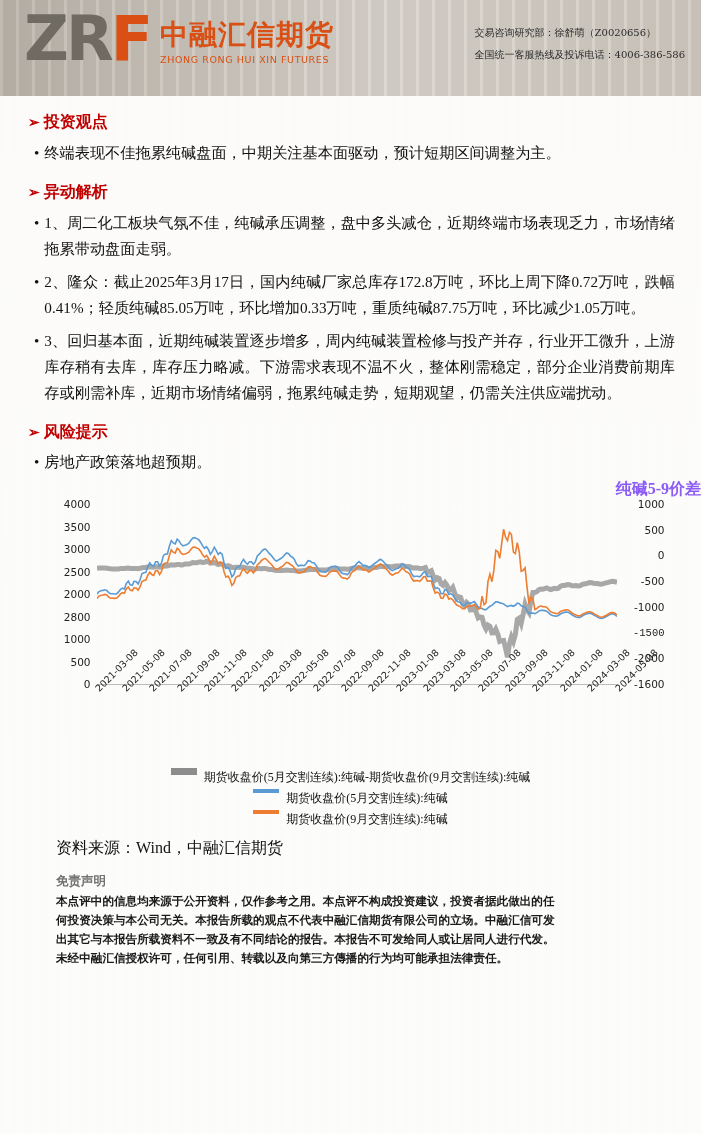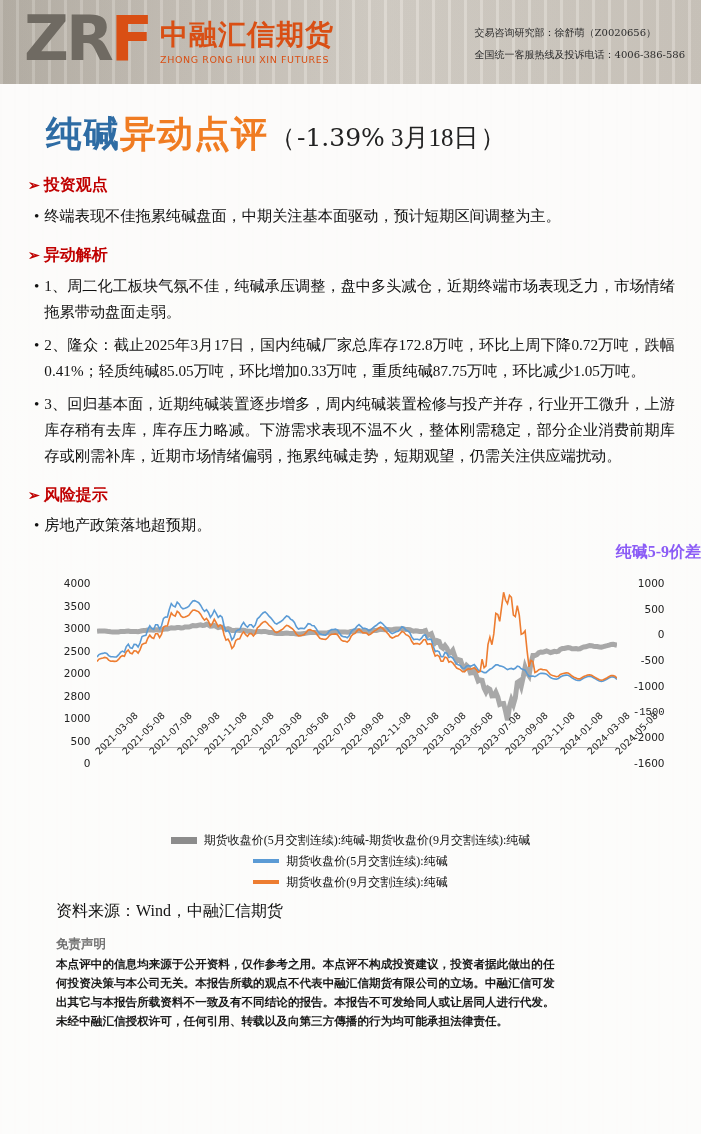--- a/index.html
+++ b/index.html
@@ -18,21 +18,21 @@
       linear-gradient(180deg,rgba(255,255,255,0.92) 0%,rgba(255,255,255,0.96) 40%,rgba(255,255,255,0.97) 100%),
       repeating-linear-gradient(90deg,#cfc9c0 0 2px,#e8e3dc 2px 14px),
       repeating-linear-gradient(0deg,#d6d0c7 0 3px,#efebe5 3px 18px);
     opacity:.55;
     z-index:0;
   }
   .content{position:relative;z-index:2;}
 
   
   .header{
-    position:relative;height:84px;
+    position:relative;height:96px;
     background:linear-gradient(90deg,#b8b2a8 0%,#c9c3ba 25%,#d8d3cb 55%,#cfc9c0 100%);
     overflow:hidden;
   }
   .header:before{
     content:"";position:absolute;inset:0;
     background:repeating-linear-gradient(90deg,rgba(255,255,255,.12) 0 3px,rgba(120,115,108,.10) 3px 16px);
   }
   .logo-wrap{position:absolute;left:24px;top:8px;display:flex;align-items:center;}
   .logo-mark{
     font-family:"DejaVu Sans",sans-serif;
@@ -84,42 +84,42 @@
   .btext{flex:1;}
 
   
   .chart-block{position:relative;margin-top:4px;}
   .chart-title{
     text-align:right;font-size:16px;font-weight:700;color:#8b5cf6;
     margin:2px 0 0 40px;
   }
   .chart-area{position:relative;width:640px;height:200px;margin:4px auto 0 auto;}
   .axis-l,.axis-r{
-    position:absolute;top:16px;width:48px;height:180px;
+    position:absolute;top:0;width:48px;height:180px;
     font-family:"DejaVu Sans",sans-serif;font-size:10.5px;color:#222;
   }
   .axis-l{left:12px;text-align:right;}
   .axis-r{right:6px;text-align:right;}
   .axis-l div,.axis-r div{position:absolute;right:0;line-height:10px;}
   .plot{
     position:absolute;left:66px;top:0;width:520px;height:180px;
     border-bottom:1px solid #bbb;
   }
   .xlabels{
     position:absolute;left:62px;top:182px;width:540px;height:60px;
   }
   .xlabels span{
     position:absolute;top:0;
     font-family:"DejaVu Sans",sans-serif;font-size:9.5px;color:#222;
     transform:rotate(-45deg);transform-origin:left top;white-space:nowrap;
   }
 
   .legend{margin:64px 0 0 0;text-align:center;}
   .legend-row{
-    display:flex;align-items:center;justify-content:center;
+    display:flex;align-items:flex-start;justify-content:center;
     font-size:12px;color:#111;line-height:18px;margin-top:3px;
     font-family:"Liberation Serif",serif;
   }
   .swatch{width:26px;height:4px;margin-right:7px;display:inline-block;}
   .sw-gray{background:#8c8c8c;height:7px;}
   .sw-blue{background:#5b9bd5;}
   .sw-orange{background:#ed7d31;}
 
   .source{margin:10px 0 0 56px;font-size:16px;color:#111;}
 
@@ -148,28 +148,20 @@
         <div class="logo-cn">中融汇信期货</div>
         <div class="logo-en">ZHONG RONG HUI XIN FUTURES</div>
       </div>
     </div>
     <div class="header-right">
       <div>交易咨询研究部：徐舒萌（Z0020656）</div>
       <div>全国统一客服热线及投诉电话：4006-386-586</div>
     </div>
   </div>
 
-  <div class="title-row">
-    <span class="title-a">纯碱</span>
-      <span class="title-b">异动点评</span>
-      <span class="title-c">（</span>
-      <span class="title-c title-pct">-1.39%</span>
-      <span class="title-c" style="margin-left:6px">3月18日</span>
-      <span class="title-c">）</span>
-  </div>
 
   <div class="sec-head">
     <span class="sec-arrow">➢</span>
     <span>投资观点</span>
   </div>
   <div class="bullet">
     <span class="dot">•</span>
     <span class="btext">终端表现不佳拖累纯碱盘面，中期关注基本面驱动，预计短期区间调整为主。</span>
   </div>
 

